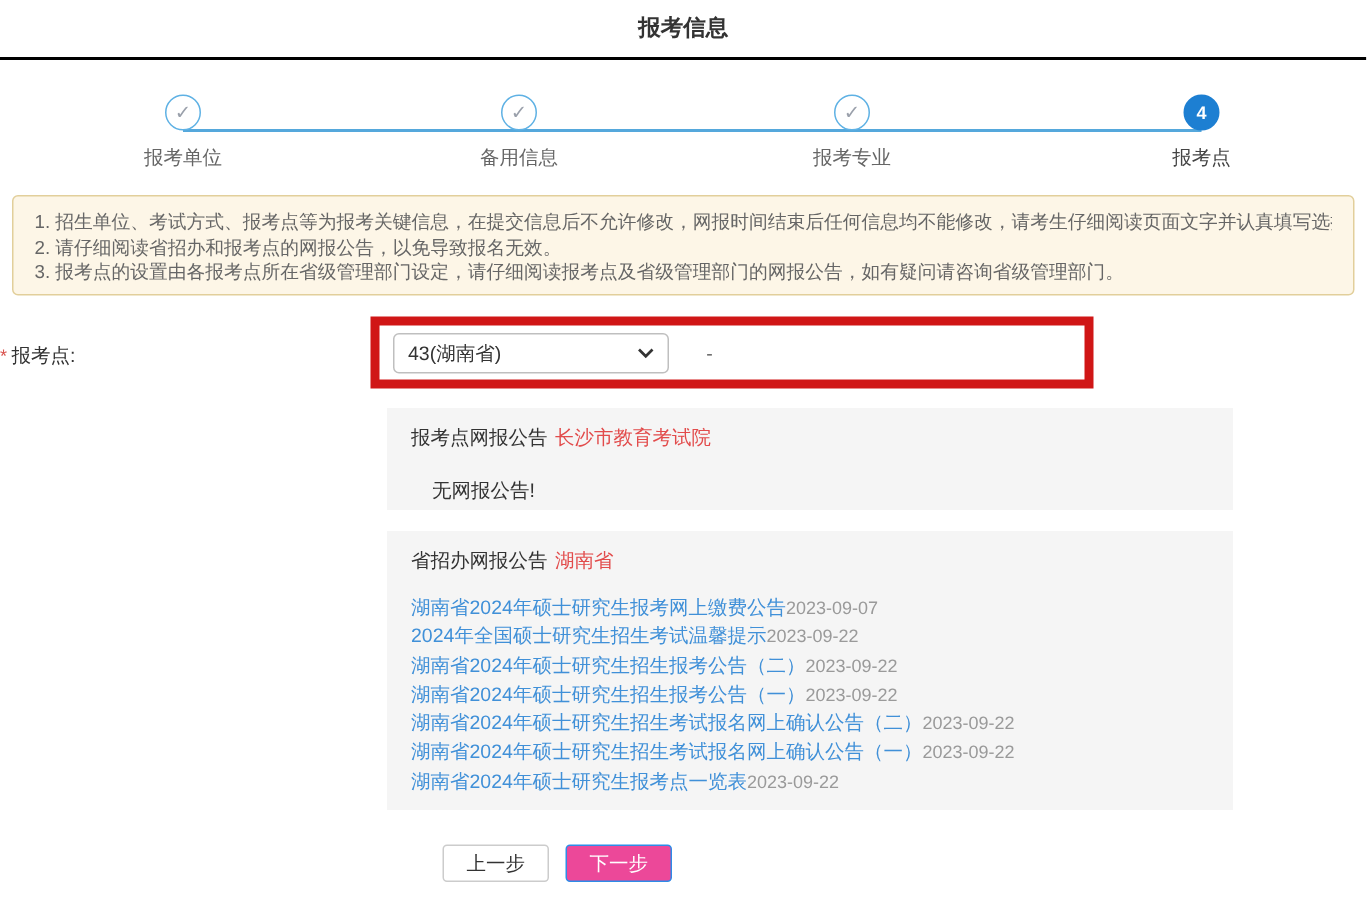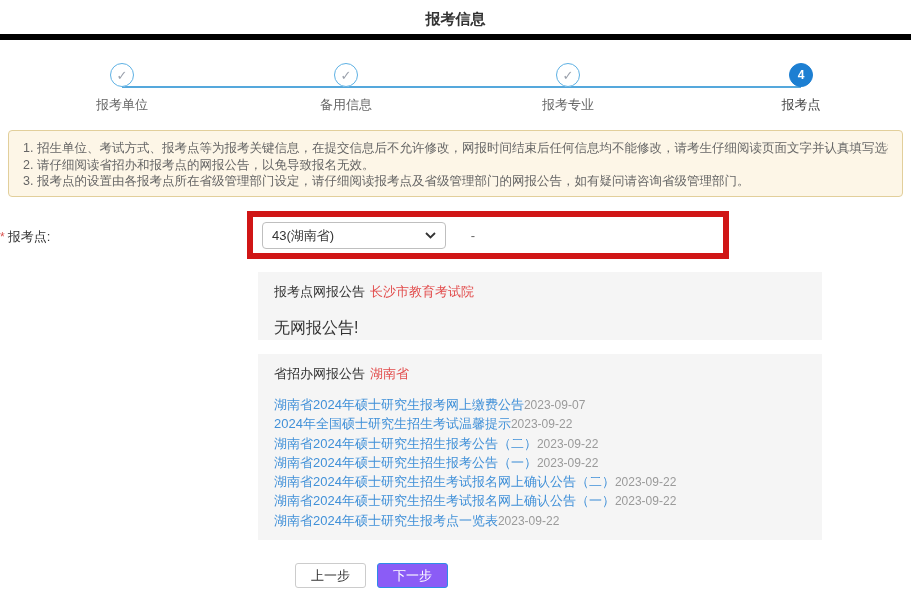--- a/index.html
+++ b/index.html
@@ -2,21 +2,21 @@
 <html><head>
 <meta charset="utf-8">
 <style>
   * { margin:0; padding:0; box-sizing:border-box; }
   html,body { background:#fff; }
   body { font-family:"Liberation Sans","DejaVu Sans",sans-serif; color:#333; }
   .page { position:relative; width:911px; height:608px; background:#fff; overflow:hidden; }
 
   
   .title-bar { position:absolute; left:0; top:0; width:911px; height:40px;
-               border-bottom:6px solid #000000; text-align:center; }
+               border-bottom:2px solid #000000; text-align:center; }
   .title-bar h1 { font-size:15px; font-weight:600; color:#333; line-height:38px; }
 
   
   .stepper { position:absolute; left:0; top:41px; width:911px; height:85px; }
   .step-line { position:absolute; top:45px; left:122px; width:679px; height:2px;
                background:#55a8dc; }
   .step { position:absolute; top:22px; transform:translateX(-50%);
           display:flex; flex-direction:column; align-items:center; width:120px; }
   .step-circle { width:24px; height:24px; border-radius:50%; background:#fff;
                  border:1px solid #5eb1e4; display:flex; align-items:center;
@@ -49,34 +49,34 @@
   .red-annotation { position:absolute; left:247px; top:211px; width:482px; height:48px;
                     border:6px solid #d01616; pointer-events:none; z-index:5; }
 
   
   .panel { position:absolute; left:258px; width:564px; background:#f5f5f5;
            padding:11px 16px; }
   .panel-site { top:272px; height:68px; }
   .panel-province { top:354px; height:186px; }
   .panel-title { font-size:13px; color:#333; }
   .panel-entity { color:#e24b4b; margin-left:5px; }
-  .panel-empty { font-size:16px; color:#333; margin-top:17px; }
+  .panel-empty { font-size:13px; color:#333; margin-top:17px;margin-left:14px; }
   .ann-list { margin-top:13px; }
   .ann-row { display:flex; justify-content:flex-start; align-items:baseline;
              height:19.3px; }
   .ann-link { font-size:13px; color:#4090d8; text-decoration:none; cursor:pointer;
               white-space:nowrap; }
   .ann-date { font-size:12px; color:#9a9a9a; }
 
   
   .footer { position:absolute; left:259px; top:563px; display:flex; gap:11px;padding-left:36px; }
   .btn { height:25px; border-radius:3px; font-size:13px; cursor:pointer;
          padding:0 15px; display:flex; align-items:center; justify-content:center; }
   .btn-prev { background:#fff; border:1px solid #ccc; color:#333; }
-  .btn-next { background:#8b5cf6; border:1px solid #2d8ce8; color:#fff; }
+  .btn-next { background:#ec4899; border:1px solid #2d8ce8; color:#fff; }
 </style>
 </head>
 <body>
 
 <div class="page">
 
   <div class="title-bar">
     <h1>报考信息</h1>
   </div>
 

